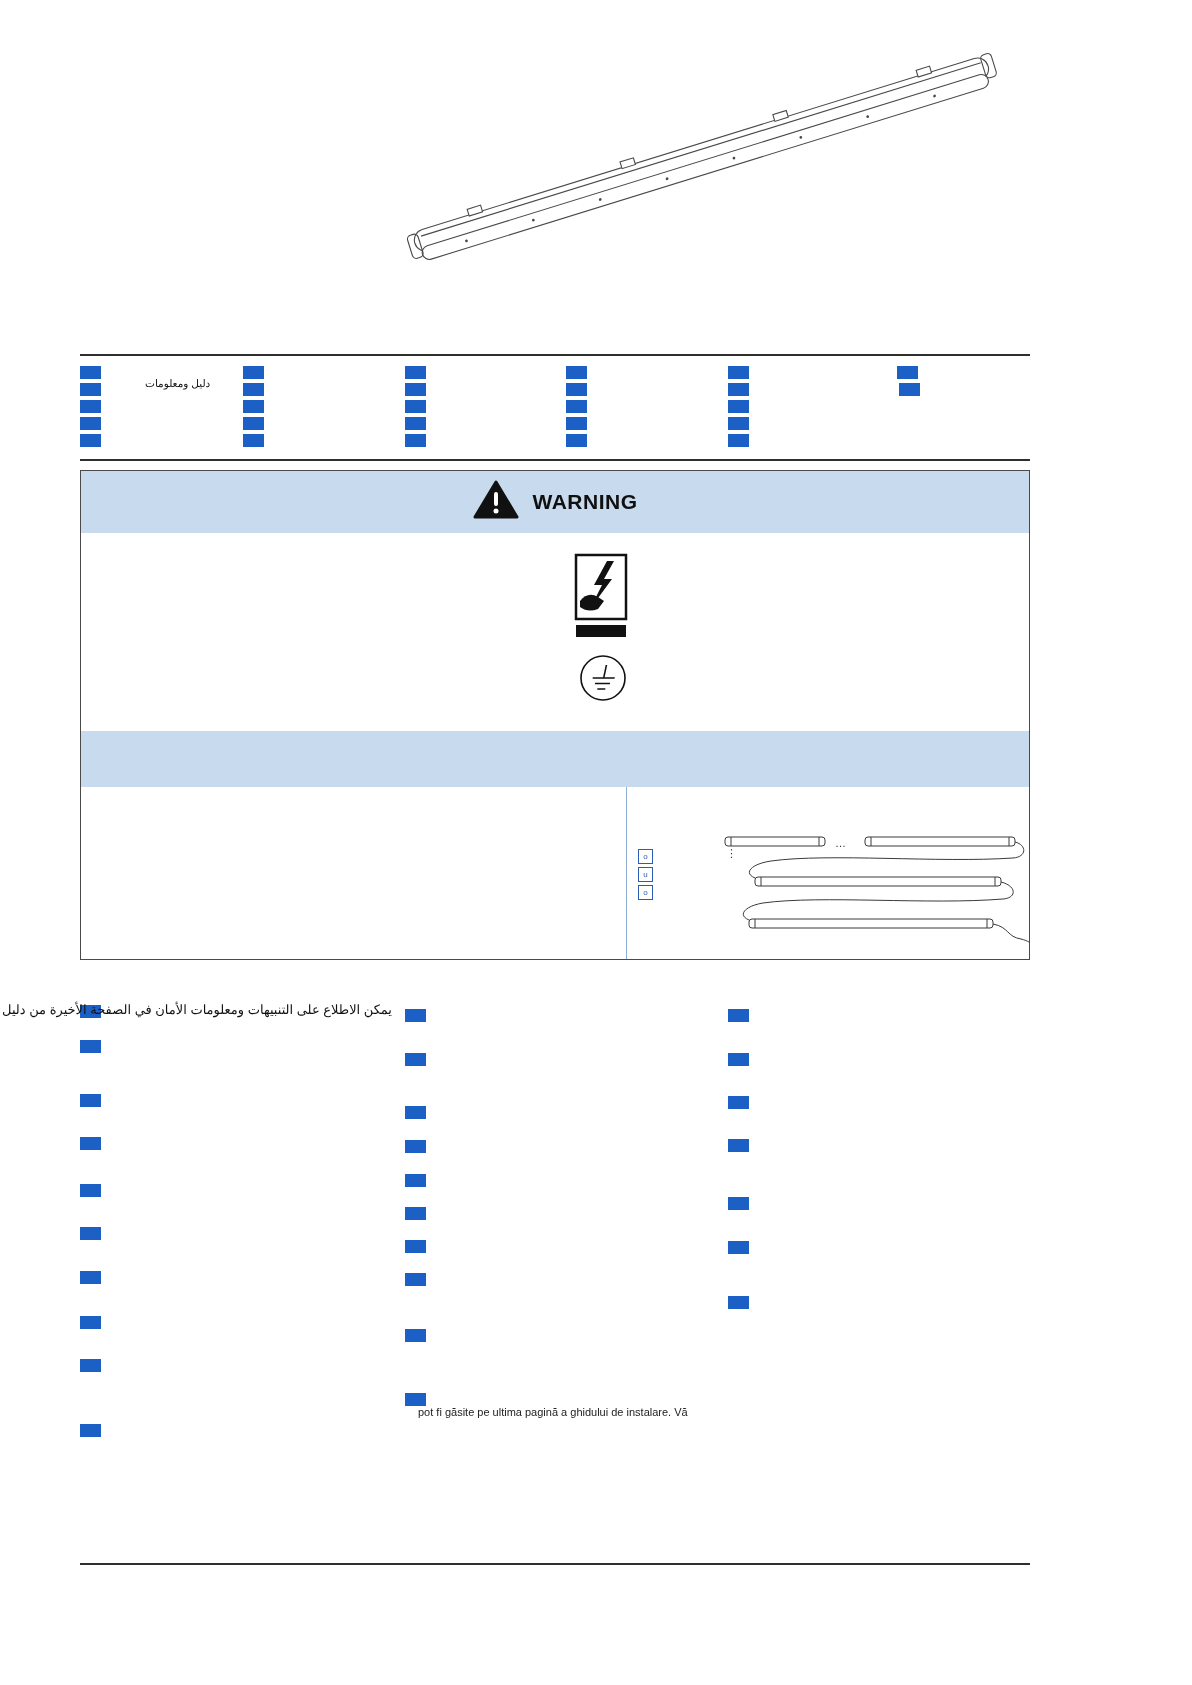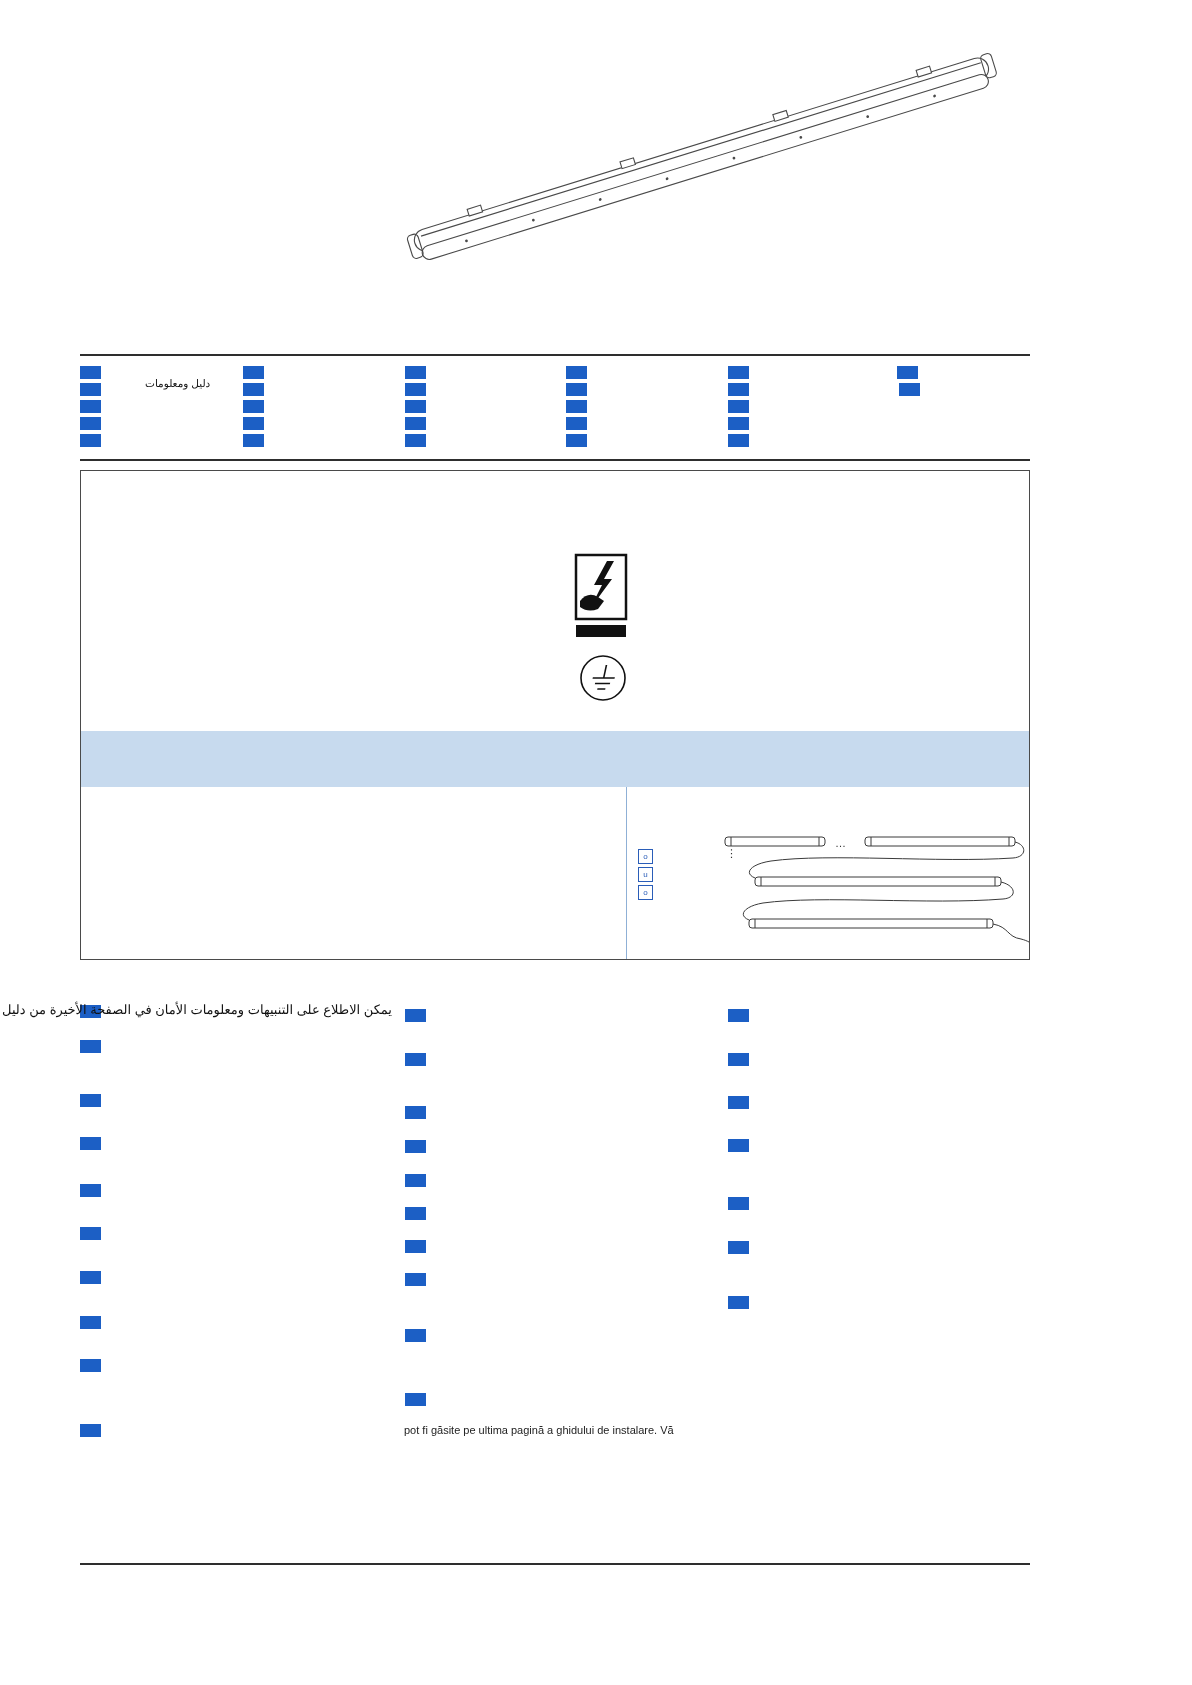--- a/index.html
+++ b/index.html
@@ -19,21 +19,21 @@
   .shock{position:absolute;left:493px;top:82px;}
   .earth{position:absolute;left:497px;top:182px;}
   .vdiv{position:absolute;left:545px;top:316px;bottom:0;width:1px;background:#8fb0d6;}
   .connectors{position:absolute;left:557px;top:378px;}
   .cbox{width:13px;height:13px;border:1px solid #2a5db8;color:#2a5db8;font-size:8px;
         line-height:13px;text-align:center;margin-bottom:3px;background:#fff;}
   .vell{position:absolute;left:645px;top:376px;font-size:11px;color:#333;}
   .wiring{position:absolute;left:628px;top:356px;}
   .note-ar{position:absolute;left:100px;top:1002px;width:292px;font-size:13px;
            color:#111;direction:rtl;white-space:nowrap;}
-  .note-ro{position:absolute;left:404px;top:1406px;font-size:11px;color:#222;margin-top:18px;}
+  .note-ro{position:absolute;left:418px;top:1406px;font-size:11px;color:#222;}
 </style>
 </head>
 <body>
 
 <div class="page">
 
   <div class="product-drawing">
     <svg width="620" height="235" viewBox="0 0 620 235">
       <g transform="rotate(-17.2 310 118)" stroke="#4a4a4a" stroke-width="1.1" fill="none">
         <rect x="10" y="95" width="600" height="22" rx="11" fill="#fff"></rect>
@@ -96,20 +96,30 @@
 
     <div class="bb" style="left:897px;top:366px"></div>
     <div class="bb" style="left:899px;top:383px"></div>
 
     <div class="ar-label" dir="rtl">دليل ومعلومات</div>
   </div>
 
   <div class="rule" style="top:459px"></div>
 
   <div class="warnbox">
+    <div class="band head">
+      <span>
+        <svg width="46" height="40" viewBox="0 0 46 40">
+          <path d="M23 2 L44 37 H2 Z" fill="#111" stroke="#111" stroke-linejoin="round" stroke-width="3"></path>
+          <rect x="21" y="12" width="4" height="14" rx="2" fill="#fff"></rect>
+          <circle cx="23" cy="31" r="2.5" fill="#fff"></circle>
+        </svg>
+      </span>
+      <span class="warntext">WARNING</span>
+    </div>
 
     <div class="shock">
       <svg width="54" height="86" viewBox="0 0 54 86">
         <rect x="2" y="2" width="50" height="64" fill="none" stroke="#111" stroke-width="2.5"></rect>
         <path d="M33 8 L20 32 h8 L16 56 l22 -30 h-8 L40 8 Z" fill="#111"></path>
         <path d="M6 48 q8 -10 18 -4 l6 4 -6 8 q-10 4 -18 -2 Z" fill="#111"></path>
         <rect x="2" y="72" width="50" height="12" fill="#111"></rect>
       </svg>
     </div>
 

